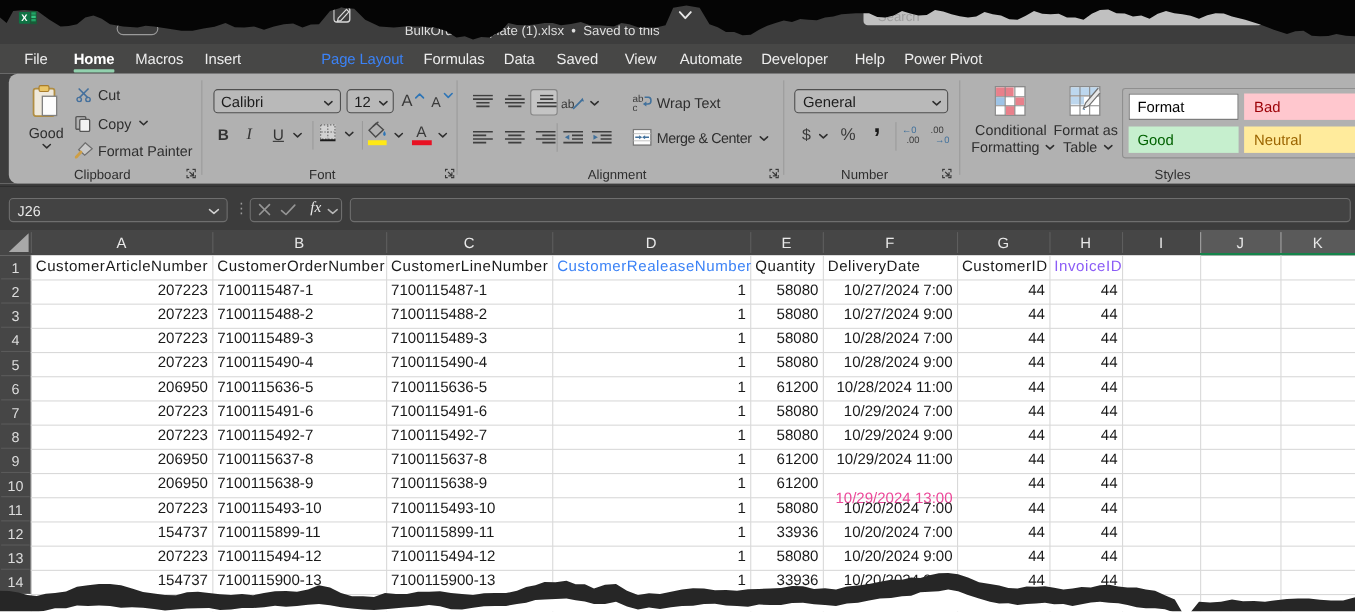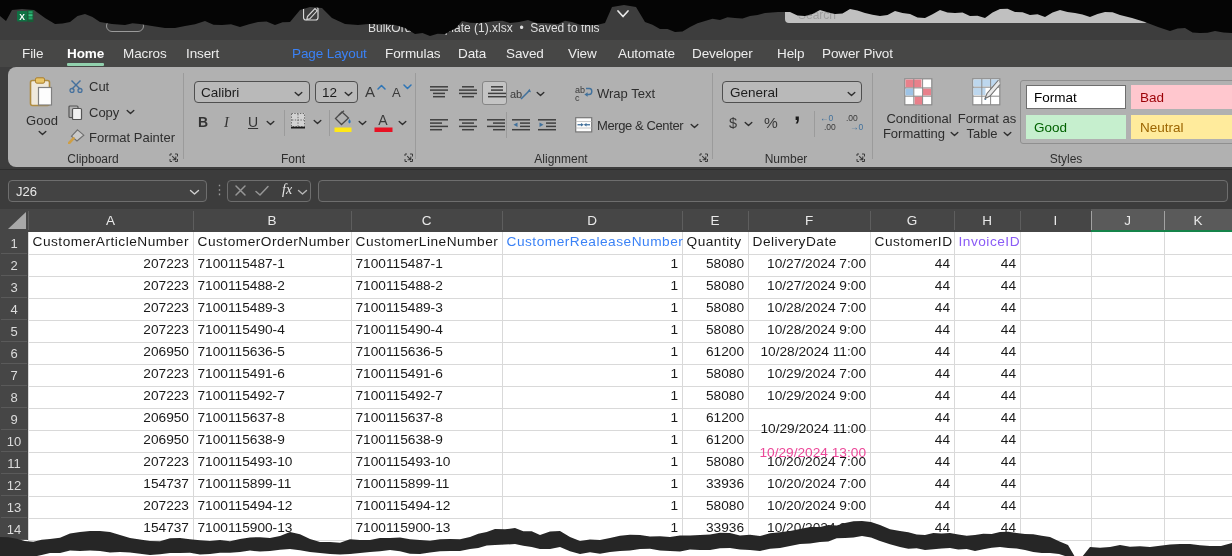--- a/index.html
+++ b/index.html
@@ -463,21 +463,21 @@
 <div style="position:absolute;right:554px;top:388px;font:normal 13.7px 'Liberation Sans', sans-serif;color:#1a1a1a;white-space:nowrap;letter-spacing:0px;">1</div>
 <div style="position:absolute;right:488px;top:388px;font:normal 13.7px 'Liberation Sans', sans-serif;color:#1a1a1a;white-space:nowrap;letter-spacing:0px;">58080</div>
 <div style="position:absolute;right:366px;top:388px;font:normal 13.7px 'Liberation Sans', sans-serif;color:#1a1a1a;white-space:nowrap;letter-spacing:0px;">10/29/2024 9:00</div>
 <div style="position:absolute;right:282px;top:388px;font:normal 13.7px 'Liberation Sans', sans-serif;color:#1a1a1a;white-space:nowrap;letter-spacing:0px;">44</div>
 <div style="position:absolute;right:216px;top:388px;font:normal 13.7px 'Liberation Sans', sans-serif;color:#1a1a1a;white-space:nowrap;letter-spacing:0px;">44</div>
 <div style="position:absolute;right:1043px;top:410px;font:normal 13.7px 'Liberation Sans', sans-serif;color:#1a1a1a;white-space:nowrap;letter-spacing:0px;">206950</div>
 <div style="position:absolute;left:197.5px;top:410px;font:normal 13.7px 'Liberation Sans', sans-serif;color:#1a1a1a;white-space:nowrap;letter-spacing:0px;">7100115637-8</div>
 <div style="position:absolute;left:355.5px;top:410px;font:normal 13.7px 'Liberation Sans', sans-serif;color:#1a1a1a;white-space:nowrap;letter-spacing:0px;">7100115637-8</div>
 <div style="position:absolute;right:554px;top:410px;font:normal 13.7px 'Liberation Sans', sans-serif;color:#1a1a1a;white-space:nowrap;letter-spacing:0px;">1</div>
 <div style="position:absolute;right:488px;top:410px;font:normal 13.7px 'Liberation Sans', sans-serif;color:#1a1a1a;white-space:nowrap;letter-spacing:0px;">61200</div>
-<div style="position:absolute;right:366px;top:410px;font:normal 13.7px 'Liberation Sans', sans-serif;color:#1a1a1a;white-space:nowrap;letter-spacing:0px;margin-top:11px;">10/29/2024 11:00</div>
+<div style="position:absolute;right:366px;top:410px;font:normal 13.7px 'Liberation Sans', sans-serif;color:#1a1a1a;white-space:nowrap;letter-spacing:0px;">10/29/2024 11:00</div>
 <div style="position:absolute;right:282px;top:410px;font:normal 13.7px 'Liberation Sans', sans-serif;color:#1a1a1a;white-space:nowrap;letter-spacing:0px;">44</div>
 <div style="position:absolute;right:216px;top:410px;font:normal 13.7px 'Liberation Sans', sans-serif;color:#1a1a1a;white-space:nowrap;letter-spacing:0px;">44</div>
 <div style="position:absolute;right:1043px;top:432px;font:normal 13.7px 'Liberation Sans', sans-serif;color:#1a1a1a;white-space:nowrap;letter-spacing:0px;">206950</div>
 <div style="position:absolute;left:197.5px;top:432px;font:normal 13.7px 'Liberation Sans', sans-serif;color:#1a1a1a;white-space:nowrap;letter-spacing:0px;">7100115638-9</div>
 <div style="position:absolute;left:355.5px;top:432px;font:normal 13.7px 'Liberation Sans', sans-serif;color:#1a1a1a;white-space:nowrap;letter-spacing:0px;">7100115638-9</div>
 <div style="position:absolute;right:554px;top:432px;font:normal 13.7px 'Liberation Sans', sans-serif;color:#1a1a1a;white-space:nowrap;letter-spacing:0px;">1</div>
 <div style="position:absolute;right:488px;top:432px;font:normal 13.7px 'Liberation Sans', sans-serif;color:#1a1a1a;white-space:nowrap;letter-spacing:0px;">61200</div>
 <div style="position:absolute;right:366px;top:445px;font:normal 13.7px 'Liberation Sans', sans-serif;color:#ec4899;white-space:nowrap;letter-spacing:0px;">10/29/2024 13:00</div>
 <div style="position:absolute;right:282px;top:432px;font:normal 13.7px 'Liberation Sans', sans-serif;color:#1a1a1a;white-space:nowrap;letter-spacing:0px;">44</div>
 <div style="position:absolute;right:216px;top:432px;font:normal 13.7px 'Liberation Sans', sans-serif;color:#1a1a1a;white-space:nowrap;letter-spacing:0px;">44</div>

